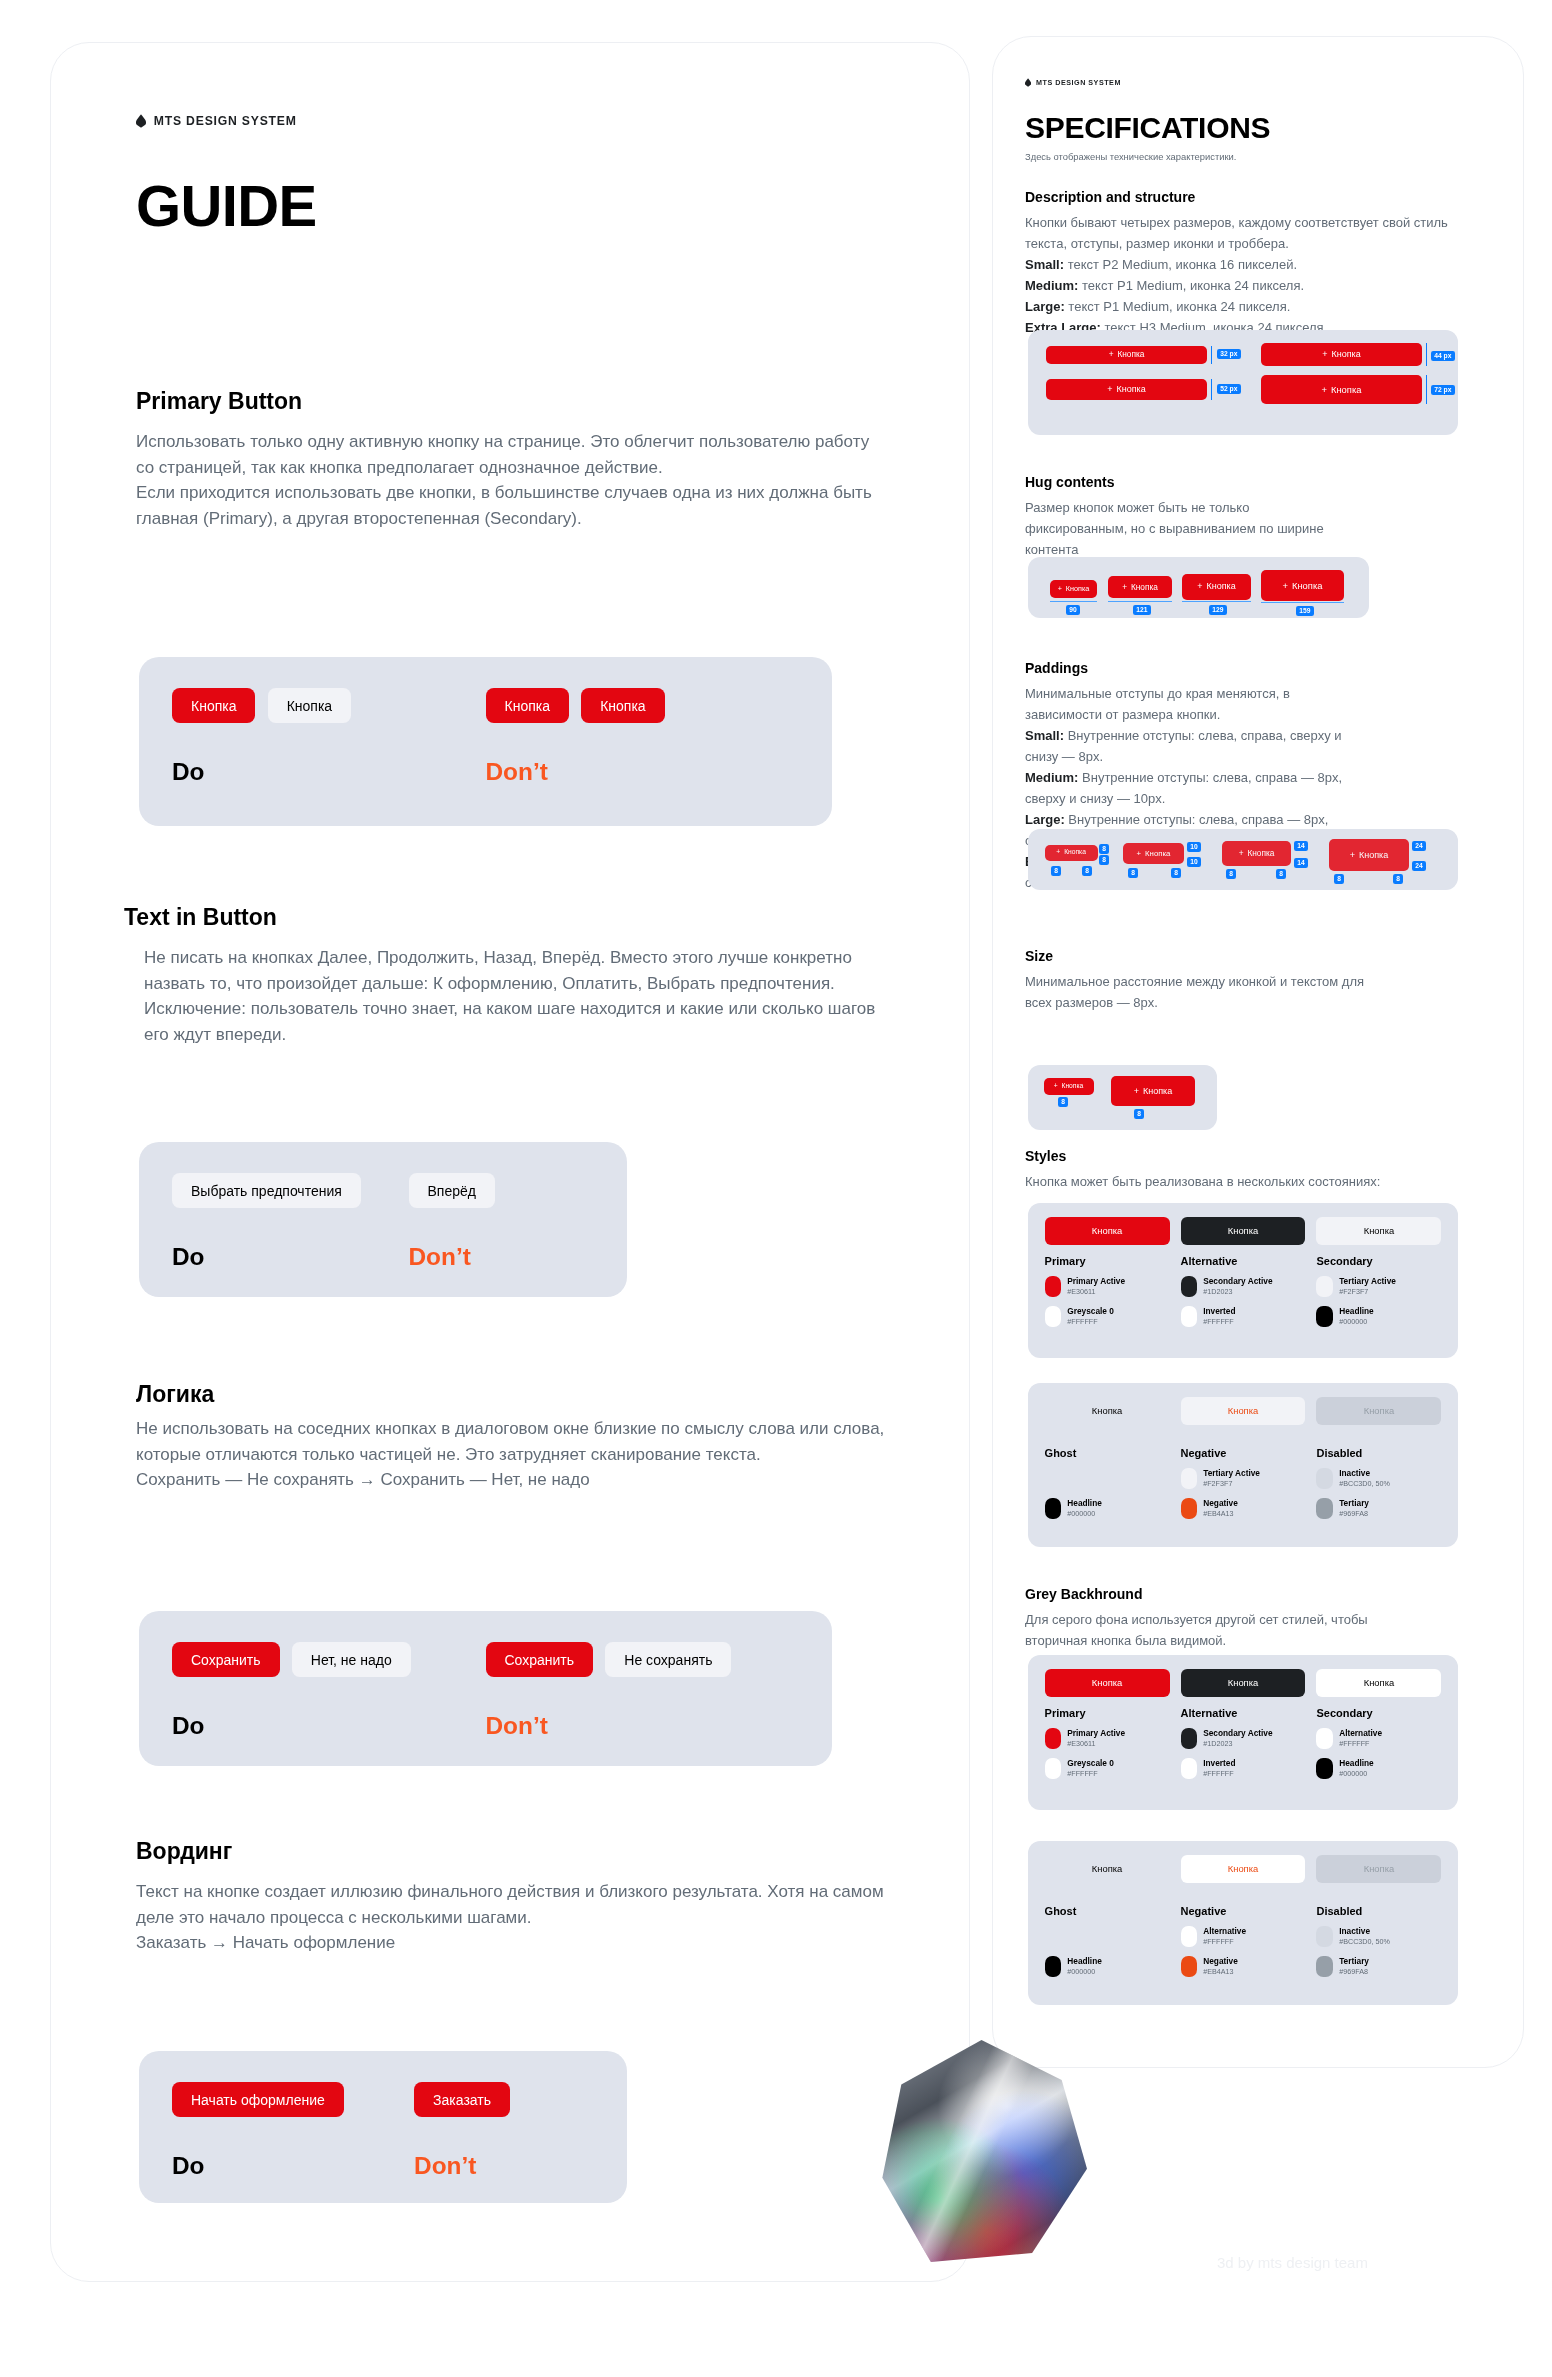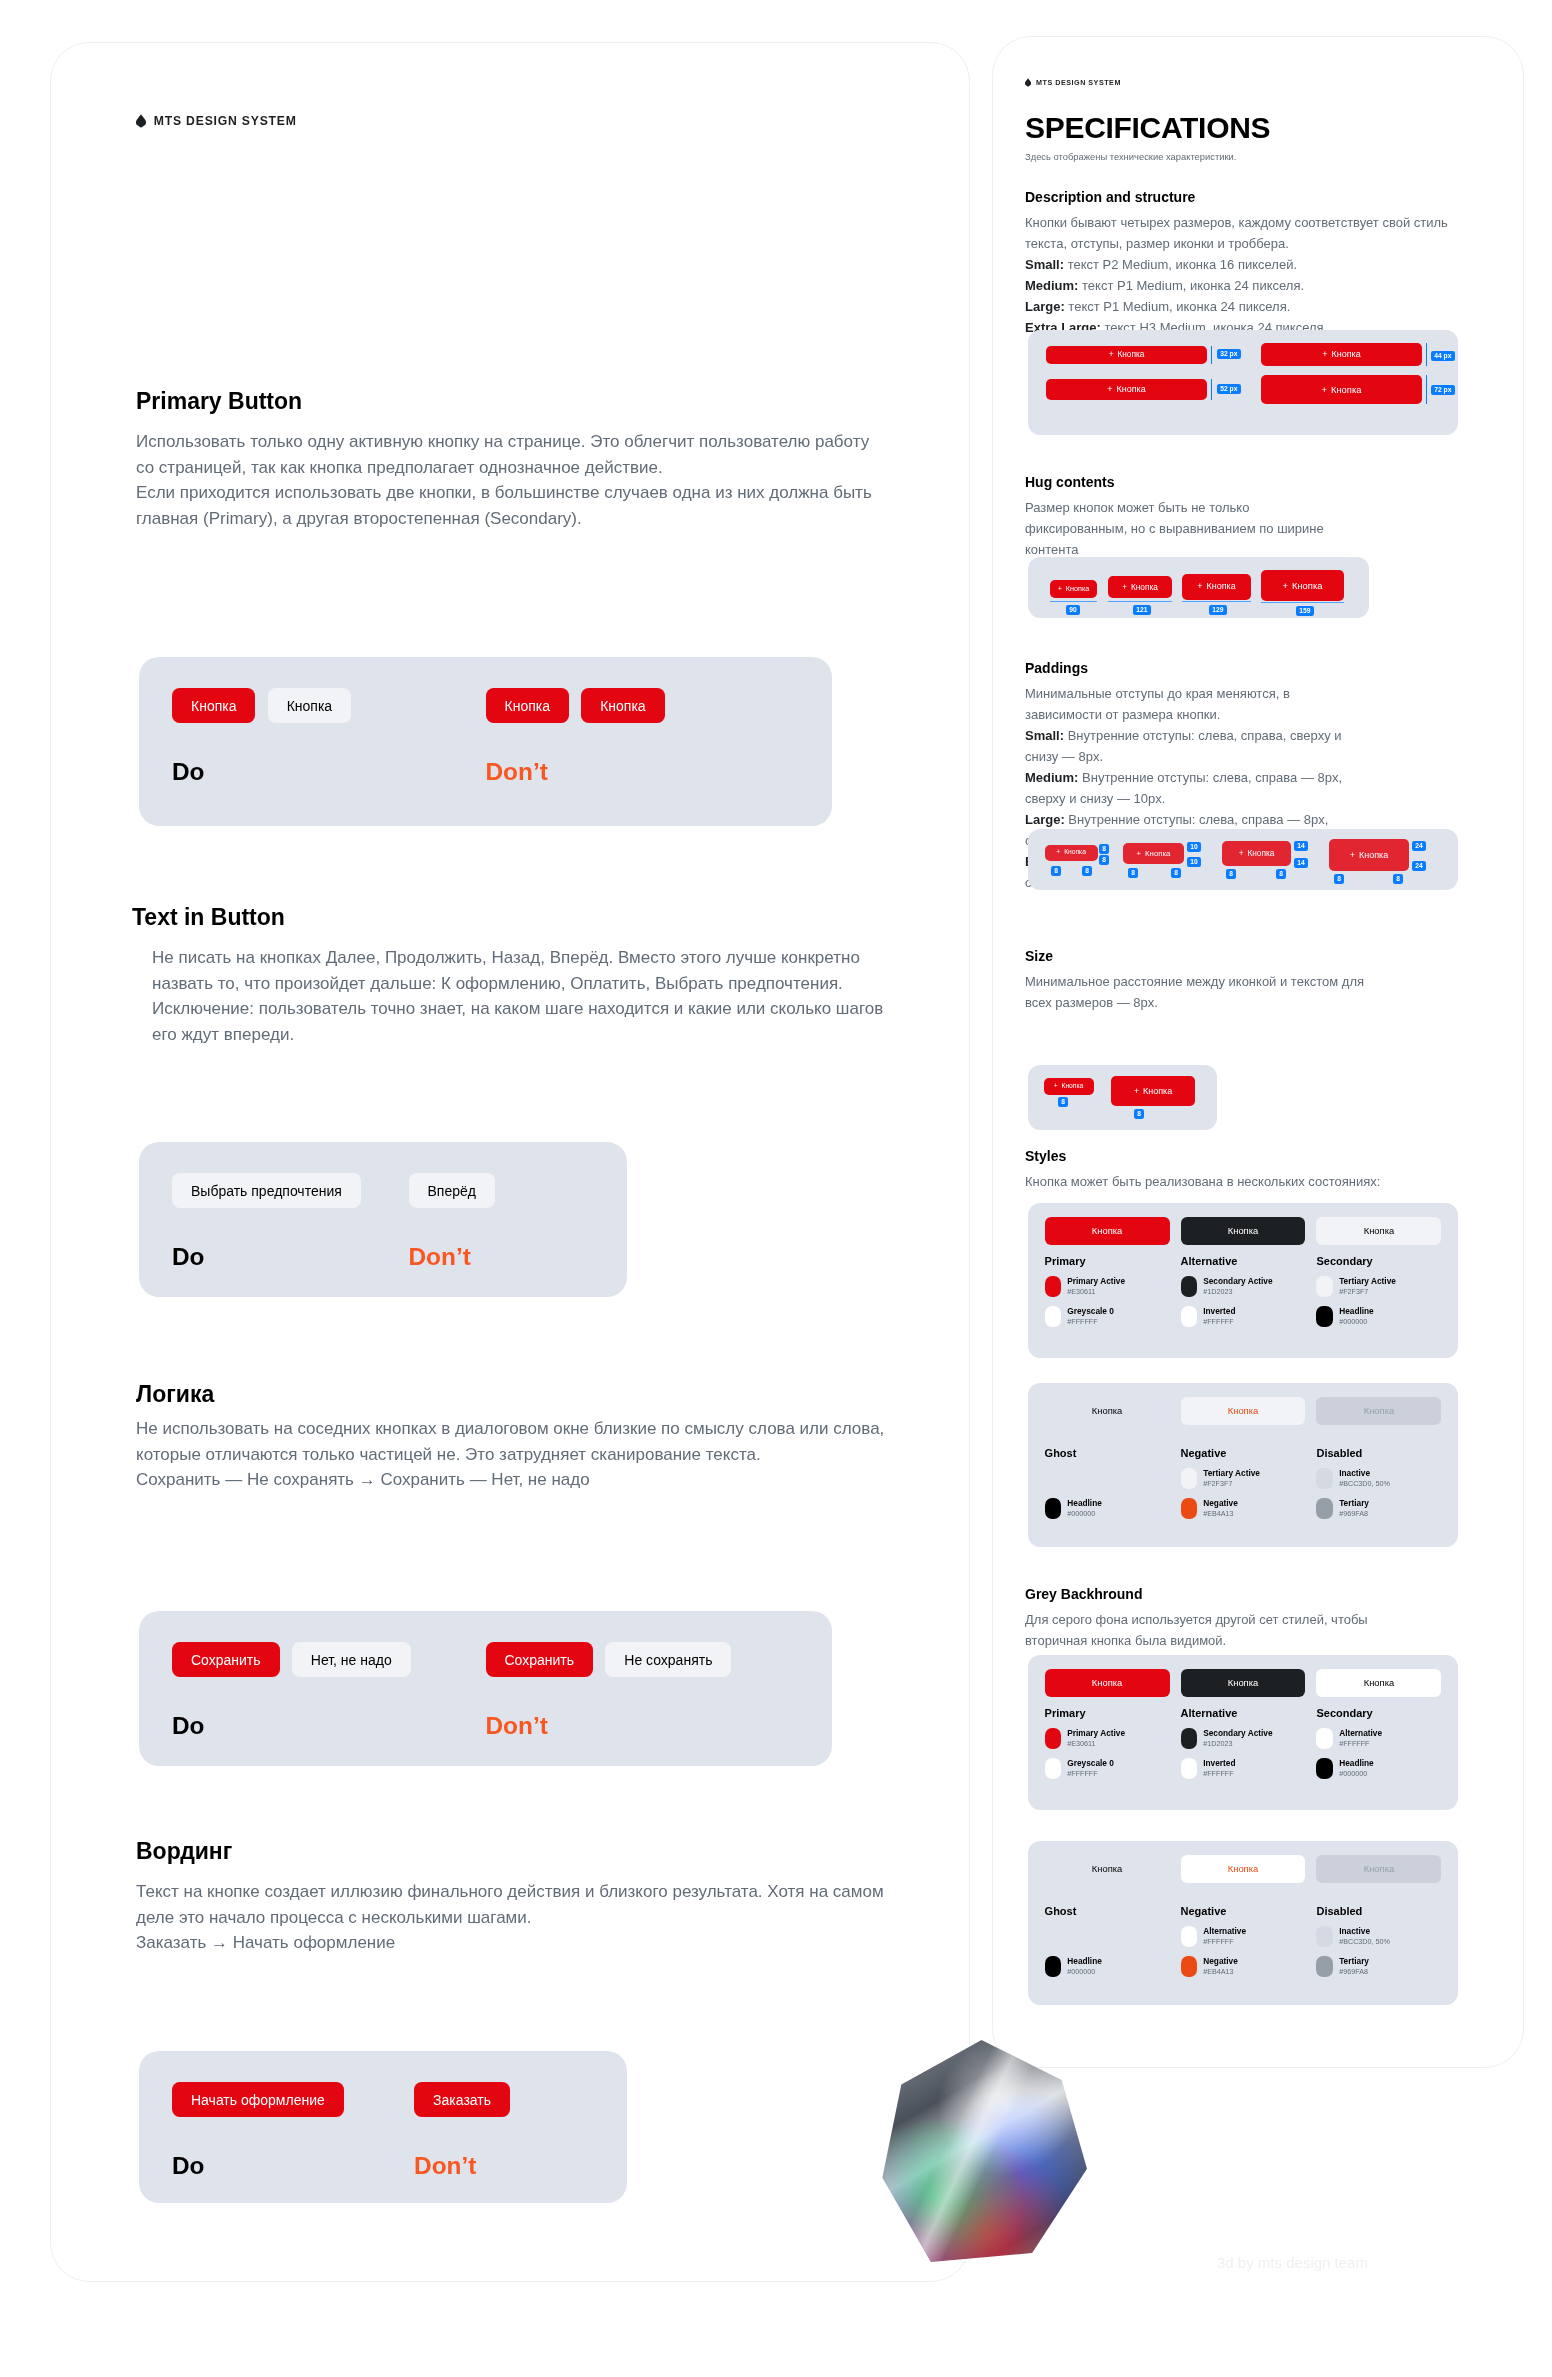--- a/index.html
+++ b/index.html
@@ -142,20 +142,21 @@
 <div class="panel" id="panel-guide"></div>
 
 <div style="position:absolute; left:136px; top:114px; width:776px;">
   <div class="brand">
     <span class="brand-drop"></span>
     <span class="brand-text">MTS DESIGN SYSTEM</span>
   </div>
 </div>
 
 <div style="position:absolute; left:136px; top:177px; width:776px;">
+  <div class="hero-title">GUIDE</div>
 </div>
 
 <div style="position:absolute; left:136px; top:388px; width:776px;">
   <div class="sec-title">Primary Button</div>
   <div class="sec-body" style="margin-top:14.4px; white-space:pre-line;">Использовать только одну активную кнопку на странице. Это облегчит пользователю работу со страницей, так как кнопка предполагает однозначное действие.
 Если приходится использовать две кнопки, в большинстве случаев одна из них должна быть главная (Primary), а другая второстепенная (Secondary).</div>
 </div>
 <div class="example-card" style="position:absolute; left:139px; top:657px; width:693px; height:169px;">
   <div class="example-row">
     <div class="example-col" style="width:333px;">
@@ -168,21 +169,21 @@
     <div class="example-col" style="width:333px;">
       <div class="btn-row">
         <button class="btn btn-primary">Кнопка</button>
         <button class="btn btn-primary">Кнопка</button>
       </div>
       <div class="verdict dont">Don’t</div>
     </div>
   </div>
 </div>
 
-<div style="position:absolute; left:132px; top:904px; width:776px;">
+<div style="position:absolute; left:124px; top:904px; width:776px;">
   <div class="sec-title">Text in Button</div>
   <div class="sec-body" style="margin-top:14.4px; white-space:pre-line;margin-left:20px;">Не писать на кнопках Далее, Продолжить, Назад, Вперёд. Вместо этого лучше конкретно назвать то, что произойдет дальше: К оформлению, Оплатить, Выбрать предпочтения.
 Исключение: пользователь точно знает, на каком шаге находится и какие или сколько шагов его ждут впереди.</div>
 </div>
 <div class="example-card" style="position:absolute; left:139px; top:1142px; width:488px; height:155px;">
   <div class="example-row">
     <div class="example-col" style="width:255px;">
       <div class="btn-row">
         <button class="btn btn-secondary">Выбрать предпочтения</button>
       </div>

